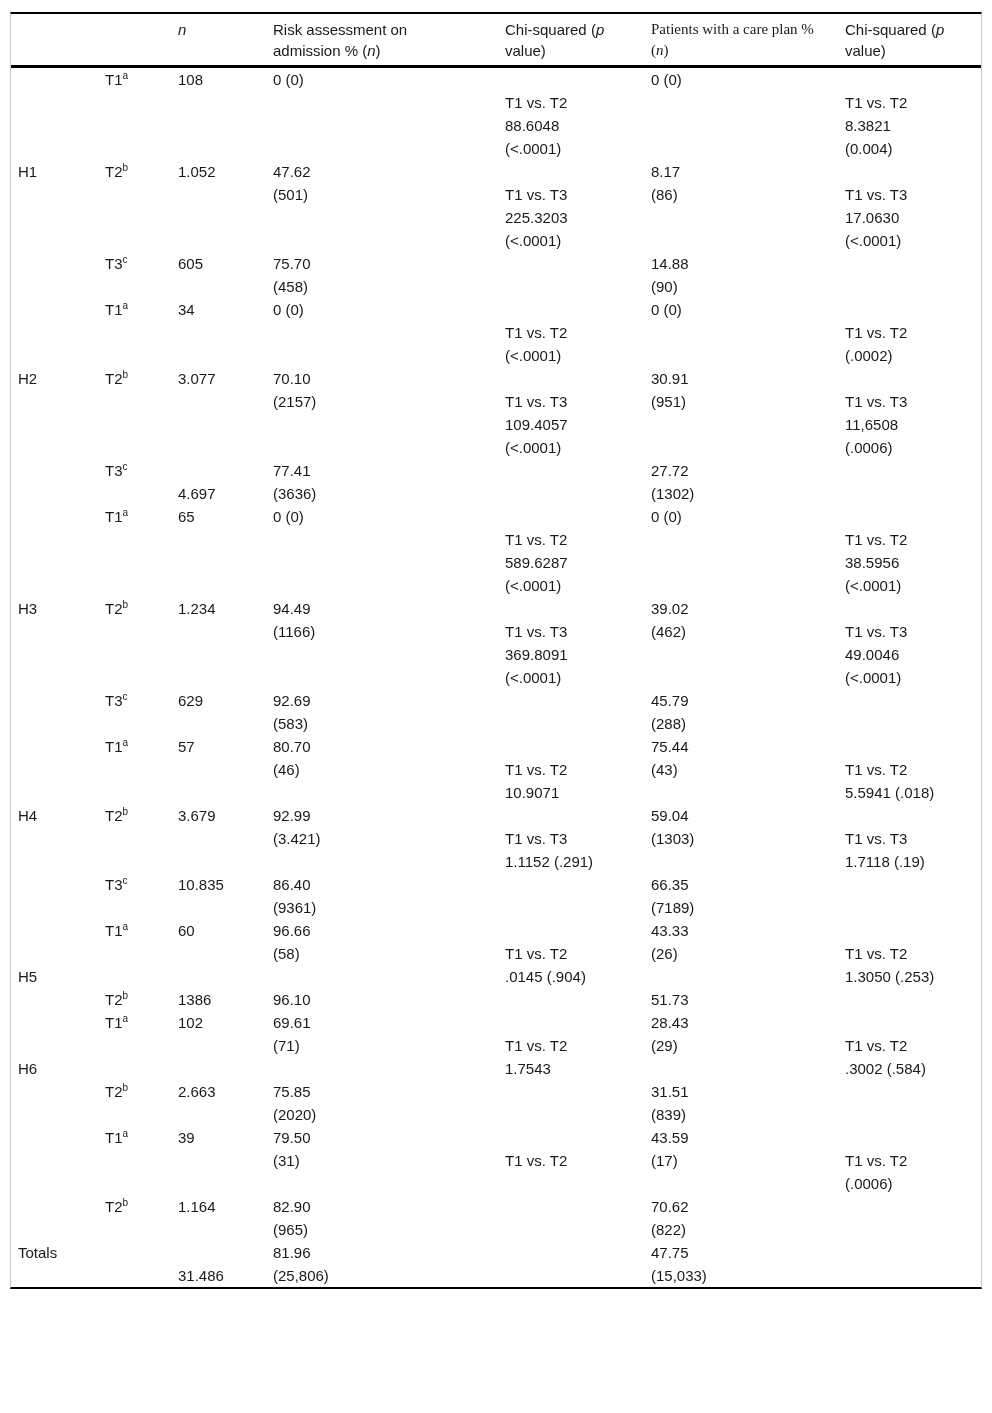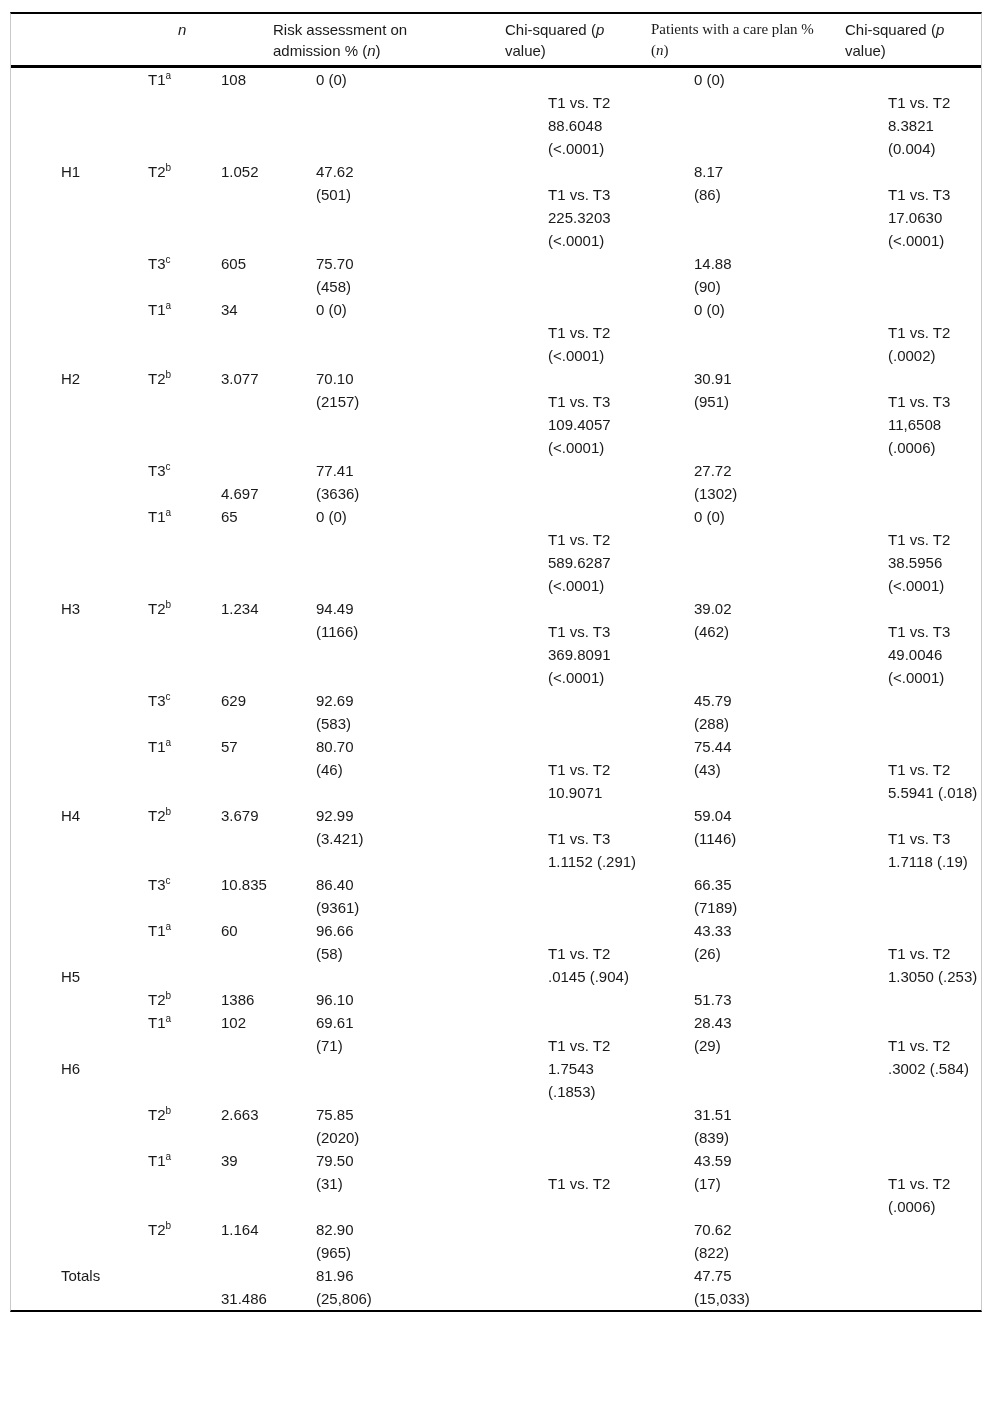--- a/index.html
+++ b/index.html
@@ -46,21 +46,20 @@
   }
   .thead .cell.hd-risk { padding-right: 62px; }
   .thead .cell.hd-care { padding-right: 16px; font-family: Liberation Serif, serif; }
   .thead .cell i { font-style: italic; }
   .tbody .row {
     display: grid;
     grid-template-columns: 87px 73px 95px 232px 146px 194px 1fr;
     padding-left: 7px;
     height: 23px;
     box-sizing: border-box;
-    margin-left: 43px;
   }
   .tbody .cell {
     font-size: 15px;
     line-height: 23px;
     white-space: nowrap;
     overflow: visible;
   }
   .tbody .cell sup {
     font-size: 10px;
     line-height: 0;
@@ -379,21 +378,21 @@
           <div class="cell"></div>
           <div class="cell">59.04</div>
           <div class="cell"></div>
         </div>
         <div class="row">
           <div class="cell"></div>
           <div class="cell"></div>
           <div class="cell"></div>
           <div class="cell">(3.421)</div>
           <div class="cell">T1 vs. T3</div>
-          <div class="cell">(1146)</div>
+          <div class="cell">(1303)</div>
           <div class="cell">T1 vs. T3</div>
         </div>
         <div class="row">
           <div class="cell"></div>
           <div class="cell"></div>
           <div class="cell"></div>
           <div class="cell"></div>
           <div class="cell">1.1152 (.291)</div>
           <div class="cell"></div>
           <div class="cell">1.7118 (.19)</div>
@@ -471,29 +470,20 @@
           <div class="cell">T1 vs. T2</div>
         </div>
         <div class="row">
           <div class="cell">H6</div>
           <div class="cell"></div>
           <div class="cell"></div>
           <div class="cell"></div>
           <div class="cell">1.7543</div>
           <div class="cell"></div>
           <div class="cell">.3002 (.584)</div>
-        </div>
-        <div class="row">
-          <div class="cell"></div>
-          <div class="cell"></div>
-          <div class="cell"></div>
-          <div class="cell"></div>
-          <div class="cell">(.1853)</div>
-          <div class="cell"></div>
-          <div class="cell"></div>
         </div>
         <div class="row">
           <div class="cell"></div>
           <div class="cell">T2<sup>b</sup></div>
           <div class="cell">2.663</div>
           <div class="cell">75.85</div>
           <div class="cell"></div>
           <div class="cell">31.51</div>
           <div class="cell"></div>
         </div>

